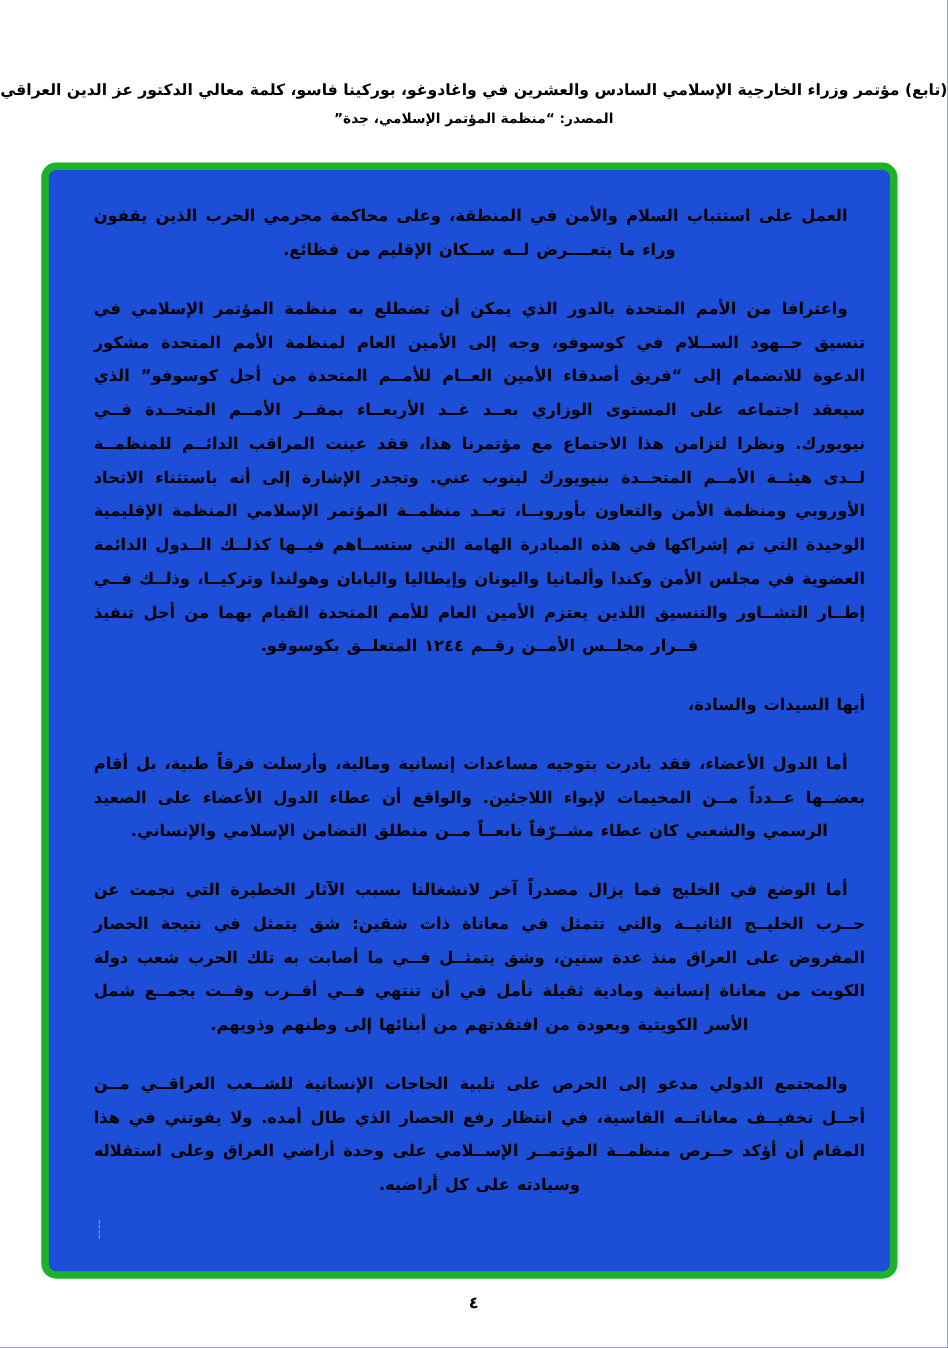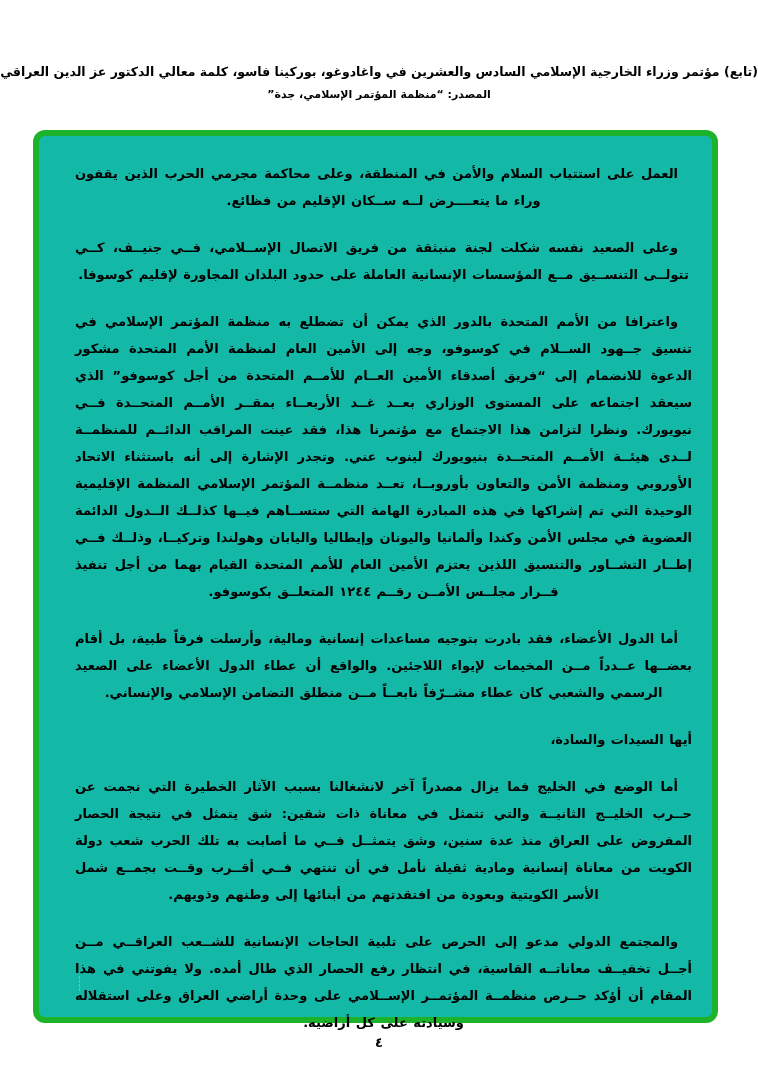--- a/index.html
+++ b/index.html
@@ -33,21 +33,21 @@
   }
 
   
   .content-frame {
     position: absolute;
     left: 33px; top: 130px;
     width: 685px; height: 893px;
     box-sizing: border-box;
     border: 6px solid #1cb32b;
     border-radius: 12px;
-    background: #14b8a6;
+    background: #1d4ed8;
   }
   .content-inner {
     direction: rtl;
     padding: 24px 20px 0 36px;
     color: #000;
   }
   .para {
     font-size: 13px;
     font-weight: bold;
     line-height: 27px;
@@ -89,24 +89,23 @@
 <div class="page">
 
   <div class="doc-header">
     <div class="title-line">(تابع) مؤتمر وزراء الخارجية الإسلامي السادس والعشرين في واغادوغو، بوركينا فاسو، كلمة معالي الدكتور عز الدين العراقي (الأمين العام)</div>
     <div class="source-line">المصدر:  “منظمة المؤتمر الإسلامي، جدة”</div>
   </div>
 
   <div class="content-frame">
     <div class="content-inner">
       <p class="para">العمل على استتباب السلام والأمن في المنطقة، وعلى محاكمة مجرمي الحرب الذين يقفون وراء ما يتعــــرض لــه ســكان الإقليم من فظائع.</p>
-      <p class="para">وعلى الصعيد نفسه شكلت لجنة منبثقة من فريق الاتصال الإســلامي، فــي جنيــف، كــي تتولــى التنســيق مــع المؤسسات الإنسانية العاملة على حدود البلدان المجاورة لإقليم كوسوفا.</p>
       <p class="para">واعترافا من الأمم المتحدة بالدور الذي يمكن أن تضطلع به منظمة المؤتمر الإسلامي في تنسيق جــهود الســلام في كوسوفو، وجه إلى الأمين العام لمنظمة الأمم المتحدة مشكور الدعوة للانضمام إلى “فريق أصدقاء الأمين العــام للأمــم المتحدة من أجل كوسوفو” الذي سيعقد اجتماعه على المستوى الوزاري بعــد غــد الأربعــاء بمقــر الأمــم المتحــدة فــي نيويورك. ونظرا لتزامن هذا الاجتماع مع مؤتمرنا هذا، فقد عينت المراقب الدائــم للمنظمــة لــدى هيئــة الأمــم المتحــدة بنيويورك لينوب عني.  وتجدر الإشارة إلى أنه باستثناء الاتحاد الأوروبي ومنظمة الأمن والتعاون بأوروبــا، تعــد منظمــة المؤتمر الإسلامي المنظمة الإقليمية الوحيدة التي تم إشراكها في هذه المبادرة الهامة التي ستســاهم فيــها كذلــك الــدول الدائمة العضوية في مجلس الأمن وكندا وألمانيا واليونان وإيطاليا واليابان وهولندا وتركيــا، وذلــك فــي إطــار التشــاور والتنسيق اللذين يعتزم الأمين العام للأمم المتحدة القيام بهما من أجل تنفيذ قــرار مجلــس الأمــن رقــم ١٢٤٤ المتعلــق بكوسوفو.</p>
+      <p class="para salutation">أيها السيدات والسادة،</p>
       <p class="para">أما الدول الأعضاء، فقد بادرت بتوجيه مساعدات إنسانية ومالية، وأرسلت فرقاً طبية، بل أقام بعضــها عــدداً مــن المخيمات لإيواء اللاجئين. والواقع أن عطاء الدول الأعضاء على الصعيد الرسمي والشعبي كان عطاء مشــرّفاً نابعــاً مــن منطلق التضامن الإسلامي والإنساني.</p>
-      <p class="para salutation">أيها السيدات والسادة،</p>
       <p class="para">أما الوضع في الخليج فما يزال مصدراً آخر لانشغالنا بسبب الآثار الخطيرة التي نجمت عن حــرب الخليــج الثانيــة والتي تتمثل في معاناة ذات شقين: شق يتمثل في نتيجة الحصار المفروض على العراق منذ عدة سنين، وشق يتمثــل فــي ما أصابت به تلك الحرب شعب دولة الكويت من معاناة إنسانية ومادية ثقيلة نأمل في أن تنتهي فــي أقــرب وقــت بجمــع شمل الأسر الكويتية وبعودة من افتقدتهم من أبنائها إلى وطنهم وذويهم.</p>
       <p class="para">والمجتمع الدولي مدعو إلى الحرص على تلبية الحاجات الإنسانية للشــعب العراقــي مــن أجــل تخفيــف معاناتــه القاسية، في انتظار رفع الحصار الذي طال أمده. ولا يفوتني في هذا المقام أن أؤكد حــرص منظمــة المؤتمــر الإســلامي على وحدة أراضي العراق وعلى استقلاله وسيادته على كل أراضيه.</p>
     </div>
     <div class="scan-artifact"></div>
   </div>
 
   <div class="page-number">٤</div>
 
 </div>
 

